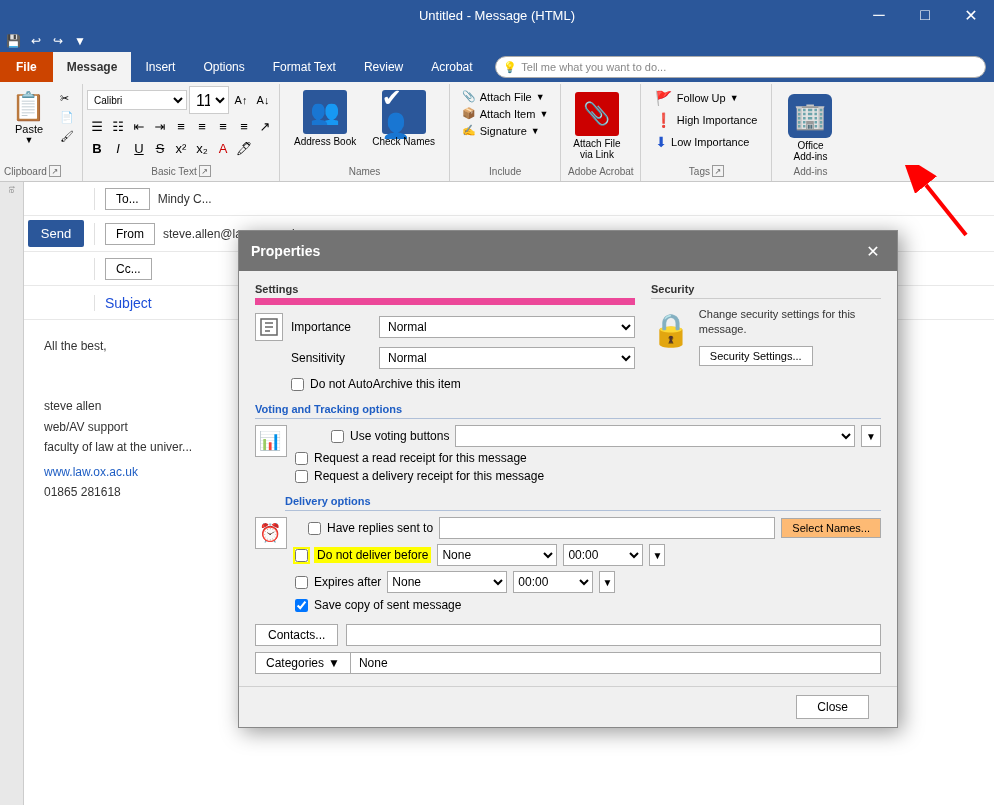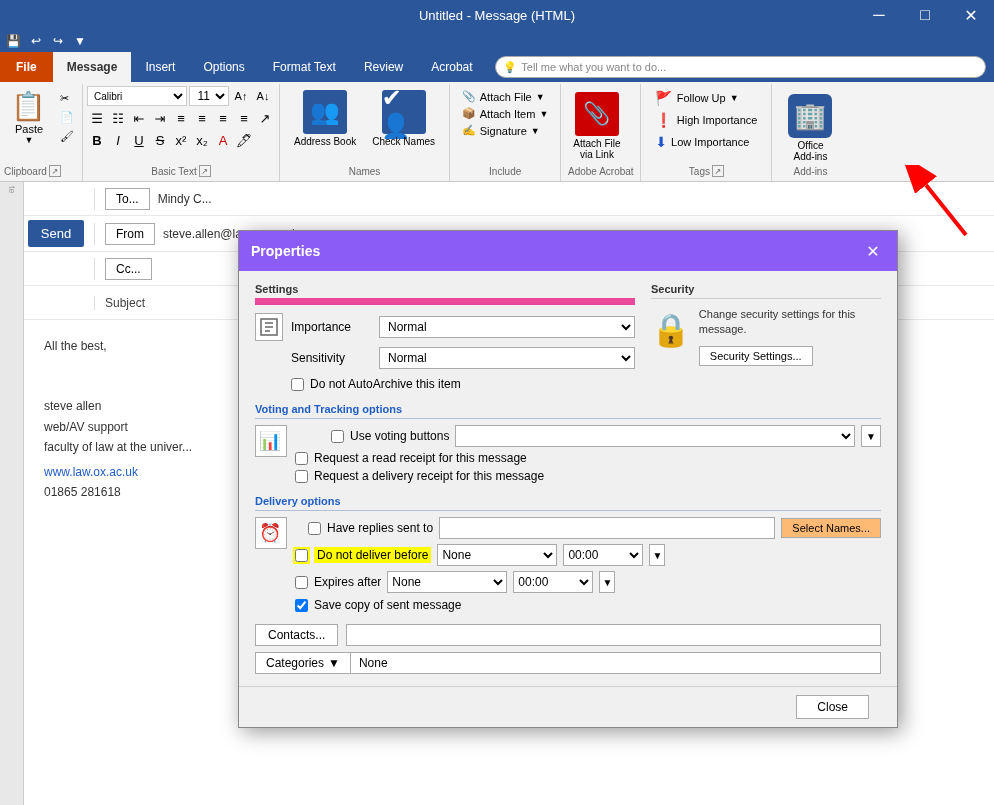--- a/index.html
+++ b/index.html
@@ -188,21 +188,21 @@
         <div class="dialog-launcher">↗</div>
       </div>
     </div>
 
     <div style="display:flex; flex-direction:column; border-right:1px solid #d0d0d0; padding:2px 4px; min-width:180px;">
       <div style="display:flex; flex-direction:column; gap:2px; flex:1;">
         <div style="display:flex; align-items:center; gap:2px;">
           <select class="format-select" style="width:100px; height:20px; font-size:10px;">
             <option>Calibri</option>
           </select>
-          <select class="format-select" style="width:40px; height:20px; font-size:12px;text-align:right;">
+          <select class="format-select" style="width:40px; height:28px; font-size:16px;">
             <option>11</option>
           </select>
           <div class="fmt-btn" style="font-size:11px;">A↑</div>
           <div class="fmt-btn" style="font-size:11px;">A↓</div>
         </div>
         <div style="display:flex; align-items:center; gap:1px;">
           <div class="fmt-btn">☰</div>
           <div class="fmt-btn">☷</div>
           <div class="fmt-btn">⇤</div>
           <div class="fmt-btn">⇥</div>
@@ -339,42 +339,42 @@
     <div style="display:flex; align-items:center; border-bottom:1px solid #e8e8e8; min-height:34px;">
       <div style="width:70px;"></div>
       <div style="display:flex; align-items:center; flex:1; border-left:1px solid #e0e0e0; padding:0 10px;">
         <button style="padding:3px 10px; border:1px solid #aaa; background:white; cursor:pointer; font-size:12px; margin-right:8px;">Cc...</button>
       </div>
     </div>
 
     <div style="display:flex; align-items:center; border-bottom:1px solid #e8e8e8; min-height:34px;">
       <div style="width:70px;"></div>
       <div style="flex:1; border-left:1px solid #e0e0e0; padding:0 10px;">
-        <span style="font-size:12px; color:#404040;">Subject</span>
+        <span style="font-size:14px; color:#1d4ed8;">Subject</span>
       </div>
     </div>
 
     <div style="flex:1; padding:16px 20px; font-size:12px; line-height:1.7; color:#333;">
       <div>All the best,</div>
       <div class="signature" style="margin-top:40px;">
         <div>steve allen</div>
         <div>web/AV support</div>
         <div>faculty of law at the univer...</div>
         <div style="margin-top:4px;">
           <a style="color:#1f5ec4; text-decoration:none;">www.law.ox.ac.uk</a>
         </div>
         <div>01865 281618</div>
       </div>
     </div>
   </div>
 </div>
 
 <div style="position:absolute; top:230px; left:238px; width:660px; background:#f0f0f0; border:1px solid #888; box-shadow:4px 4px 20px rgba(0,0,0,0.4); z-index:100;">
 
-  <div style="background:#8b5cf6; color:white; padding:8px 12px; display:flex; align-items:center; justify-content:space-between;">
+  <div style="background:#737373; color:white; padding:8px 12px; display:flex; align-items:center; justify-content:space-between;">
     <span style="font-size:14px; font-weight:600;">Properties</span>
     <div style="width:24px; height:24px; display:flex; align-items:center; justify-content:center; cursor:pointer; font-size:16px; color:white;">✕</div>
   </div>
 
   <div style="padding:12px 16px;">
 
     <div style="display:flex; gap:16px;">
 
       <div style="flex:1;">
         <div style="font-size:11px; color:#333; margin-bottom:8px; font-weight:600; border-bottom:7px solid #ec4899; padding-bottom:3px;">Settings</div>
@@ -445,21 +445,21 @@
 
           <div style="display:flex; align-items:center; gap:6px; margin-bottom:4px;">
             <input type="checkbox" id="delivery-receipt" style="">
             <label for="delivery-receipt" style="font-size:12px;">Request a delivery receipt for this message</label>
           </div>
         </div>
       </div>
     </div>
 
     <div style="margin-top:8px;">
-      <div style="font-size:11px; color:#1f5ec4; margin-bottom:6px; font-weight:600; border-bottom:1px solid #b0c0d8; padding-bottom:3px;">Delivery options</div>
+      <div style="font-size:11px; color:#1f5ec4; margin-bottom:6px; font-weight:600; border-bottom:1px solid #b0c0d8; padding-bottom:3px;margin-left:30px;">Delivery options</div>
       <div style="display:flex; gap:8px; align-items:flex-start;">
         <div style="width:32px; height:32px; border:1px solid #aaa; display:flex; align-items:center; justify-content:center; font-size:18px; background:white; flex-shrink:0;">⏰</div>
         <div style="flex:1;">
 
           <div style="display:flex; align-items:center; gap:6px; margin-bottom:5px;margin-left:13px;">
             <input type="checkbox" id="have-replies" style="">
             <label for="have-replies" style="font-size:12px; white-space:nowrap;">Have replies sent to</label>
             <input type="text" style="flex: 1 1 0%; height: 22px; border: 1px solid rgb(170, 170, 170); background: white; font-size: 12px; padding: 0px 4px;">
             <button style="padding:3px 10px; border:1px solid #aaa; background:#fdba74; font-size:11px; cursor:pointer; white-space:nowrap;">Select Names...</button>
           </div>

